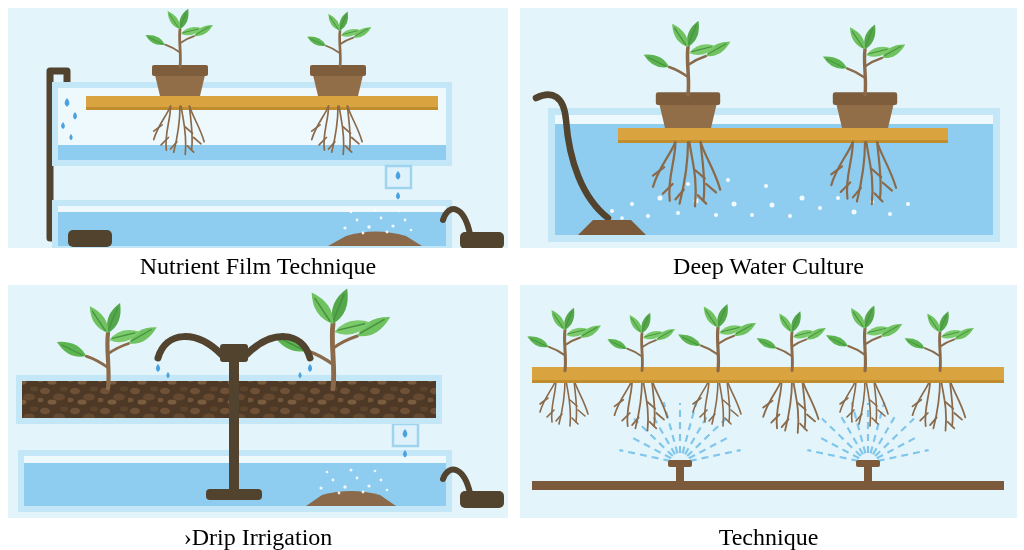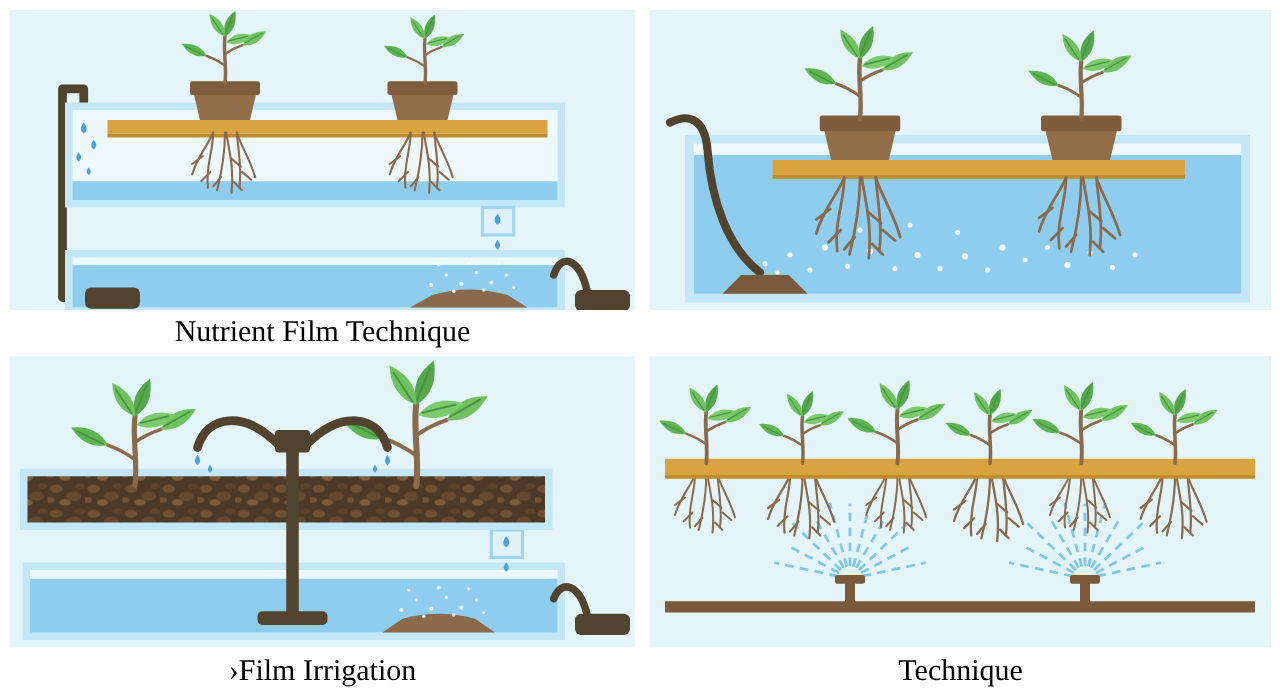--- a/index.html
+++ b/index.html
@@ -200,20 +200,21 @@
           <rect x="98" y="132" width="330" height="3" fill="#c08d2e"></rect>
         </g>
         <use href="#roots" transform="translate(168,134) scale(1.4)"></use>
         <use href="#roots" transform="translate(345,134) scale(1.35)"></use>
         <use href="#pot" transform="translate(168,120) scale(1.15)"></use>
         <use href="#pot" transform="translate(345,120) scale(1.15)"></use>
         <use href="#plant" transform="translate(168,85)"></use>
         <use href="#plant" transform="translate(345,85) scale(0.95)"></use>
       </svg>
     </div>
+    <figcaption>Deep Water Culture</figcaption>
   </figure>
 
   <figure class="r2">
     <div class="art">
       <svg viewBox="0 0 500 233" role="img">
         <g>
           <rect x="10" y="165" width="434" height="62" fill="#c3e7f7"></rect>
           <rect x="16" y="171" width="422" height="50" fill="#eef9fe"></rect>
           <rect x="16" y="178" width="422" height="43" fill="#8ecdf0"></rect>
           <path d="M298,221 L388,221 L372,210 Q343,202 314,210 Z" fill="#8a6a4a"></path>
@@ -242,21 +243,21 @@
           <rect x="198" y="204" width="56" height="11" rx="4" fill="#52432e"></rect>
         </g>
         <g fill="#4aa3e0">
           <use href="#drop" transform="translate(150,79) scale(0.9)"></use>
           <use href="#drop" transform="translate(160,87) scale(0.7)"></use>
           <use href="#drop" transform="translate(302,79) scale(0.9)"></use>
           <use href="#drop" transform="translate(292,87) scale(0.7)"></use>
         </g>
       </svg>
     </div>
-    <figcaption>›Film Irrigation</figcaption>
+    <figcaption>›Drip Irrigation</figcaption>
   </figure>
 
   <figure class="r2">
     <div class="art">
       <svg viewBox="0 0 497 233" role="img">
         <use href="#mist" transform="translate(160,178)"></use>
         <use href="#mist" transform="translate(348,178)"></use>
         <rect x="12" y="196" width="472" height="9" fill="#7a5a3a"></rect>
         <g fill="#7a5a3a">
           <rect x="156" y="181" width="8" height="16"></rect>

